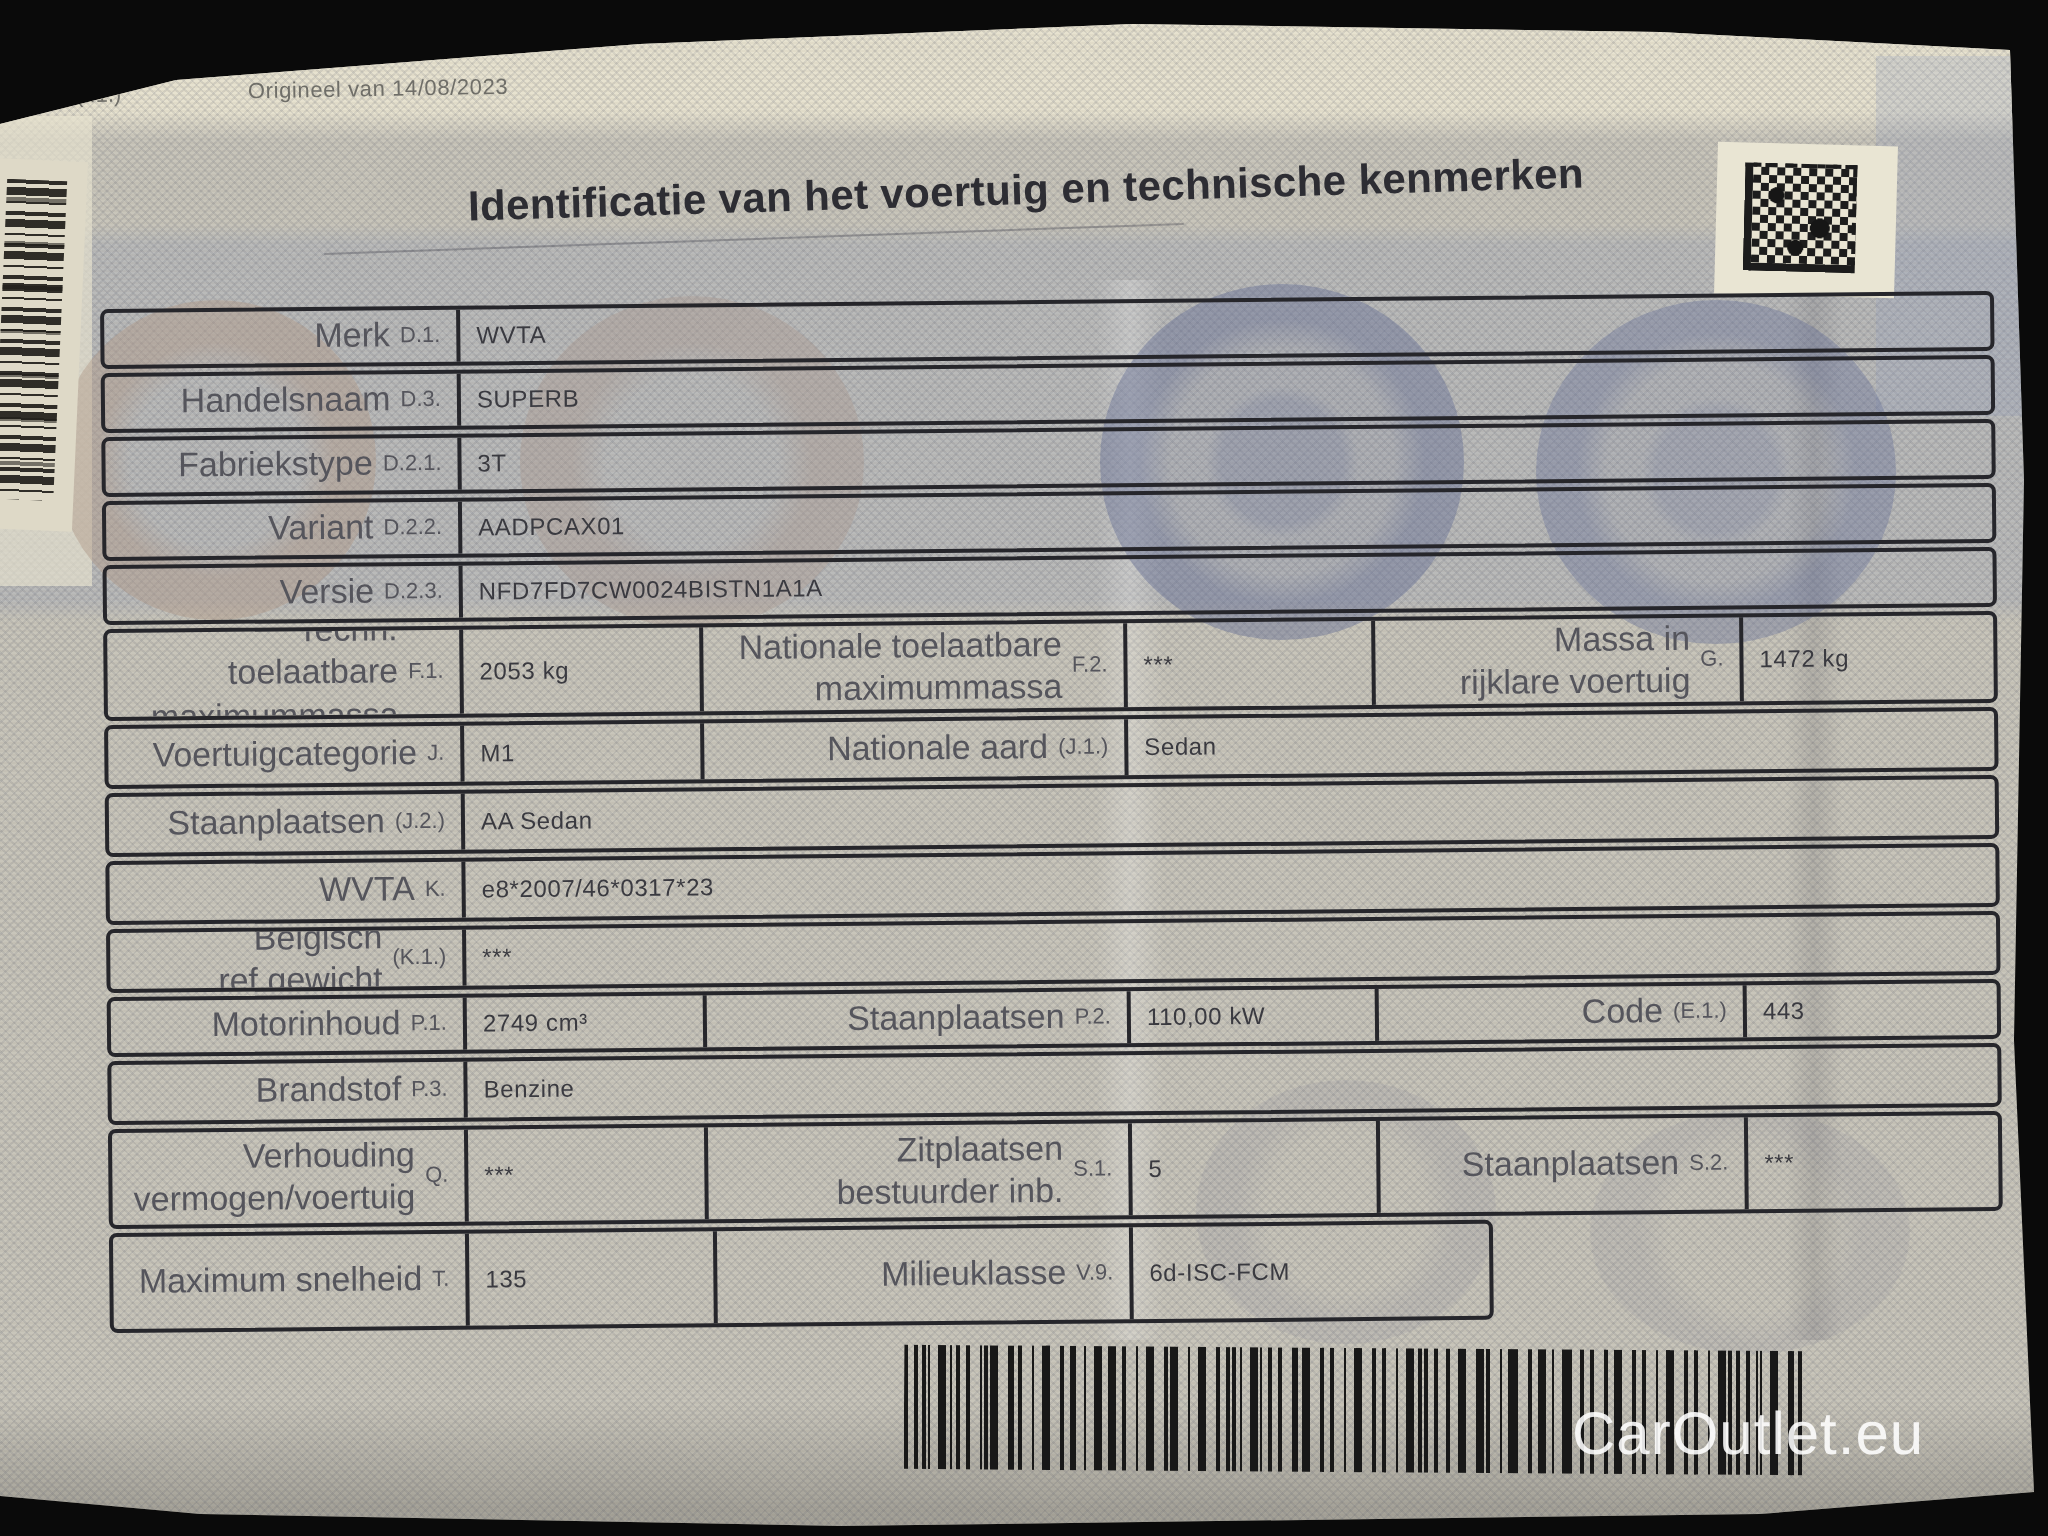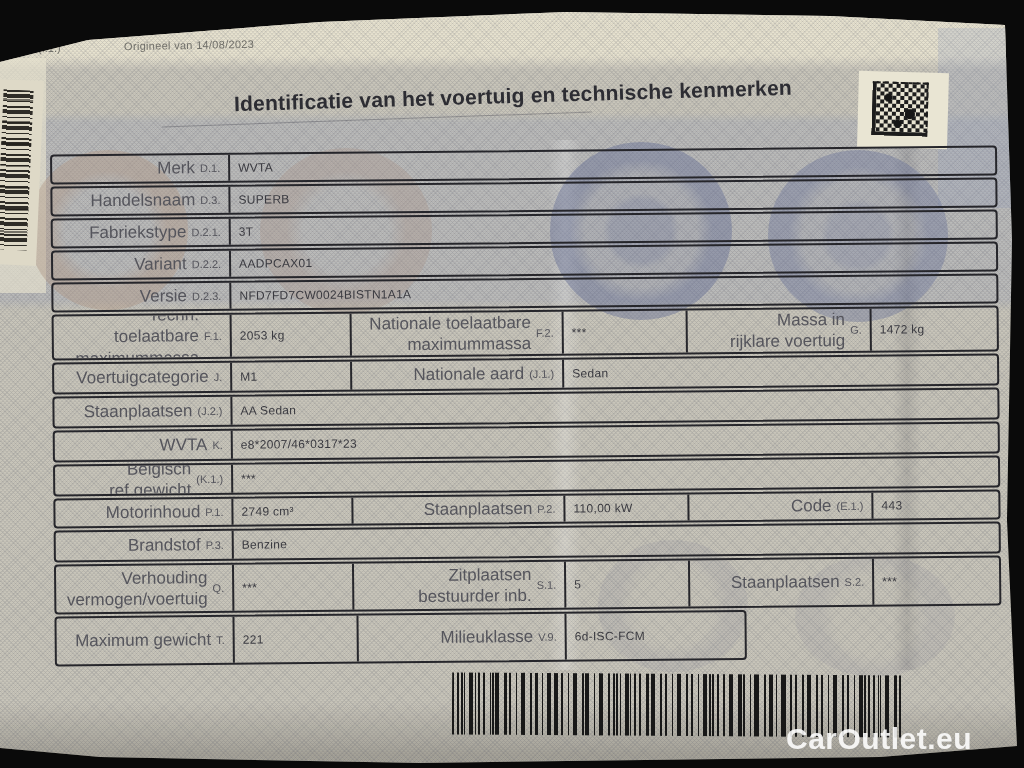--- a/index.html
+++ b/index.html
@@ -82,21 +82,21 @@
   .vtable{position:absolute;left:50px;top:150px;width:947px;transform:rotate(-0.55deg);transform-origin:50% 0;}
   .trow{display:flex;border:2px solid #26262b;border-radius:4px;margin-bottom:2px;box-sizing:border-box;background:rgba(0,0,0,0);}
   .cell{display:flex;align-items:center;box-sizing:border-box;padding:2px 8px;overflow:hidden;}
   .cell + .cell{border-left:2px solid #26262b;}
   .cell.label{justify-content:flex-end;}
   .lbl{font-size:17px;color:#55555c;text-align:right;white-space:pre-line;line-height:1.25;}
   .fcode{font-size:11px;color:#55555c;margin-left:5px;white-space:nowrap;}
   .val{font-size:12px;color:#3a3a40;letter-spacing:0.3px;white-space:nowrap;}
 
   
-  .watermark{position:absolute;left:786px;top:722px;font-size:30px;font-weight:bold;
+  .watermark{position:absolute;left:786px;top:701px;font-size:30px;font-weight:normal;
     color:rgba(255,255,255,0.88);letter-spacing:0.5px;z-index:5;}
 </style>
 </head>
 <body>
 
 <div class="paper">
 
   <div class="cream-strip-left"></div>
   <div class="blue-patch-right"></div>
   <div class="crease-light"></div>
@@ -289,25 +289,25 @@
         <div class="cell label" style="flex: 0 0 184px;">
           <span class="lbl">Staanplaatsen</span>
           <span class="fcode">S.2.</span>
         </div>
         <div class="cell value" style="flex: 1 1 0%;">
           <span class="val">***</span>
         </div>
       </div>
       <div class="trow" style="height: 50px; width: 692px;">
         <div class="cell label" style="flex: 0 0 176px;">
-          <span class="lbl">Maximum gewicht</span>
+          <span class="lbl">Maximum snelheid</span>
           <span class="fcode">T.</span>
         </div>
         <div class="cell value" style="flex: 0 0 124px;">
-          <span class="val">221</span>
+          <span class="val">135</span>
         </div>
         <div class="cell label" style="flex: 0 0 208px;">
           <span class="lbl">Milieuklasse</span>
           <span class="fcode">V.9.</span>
         </div>
         <div class="cell value" style="flex: 1 1 0%;">
           <span class="val">6d-ISC-FCM</span>
         </div>
       </div>
     </div>

